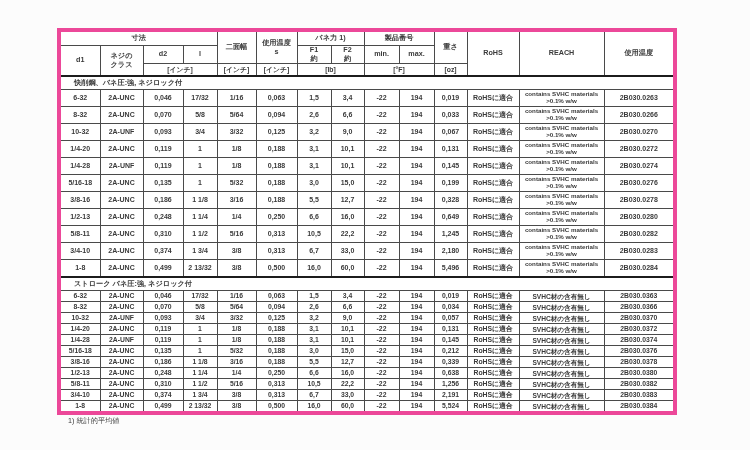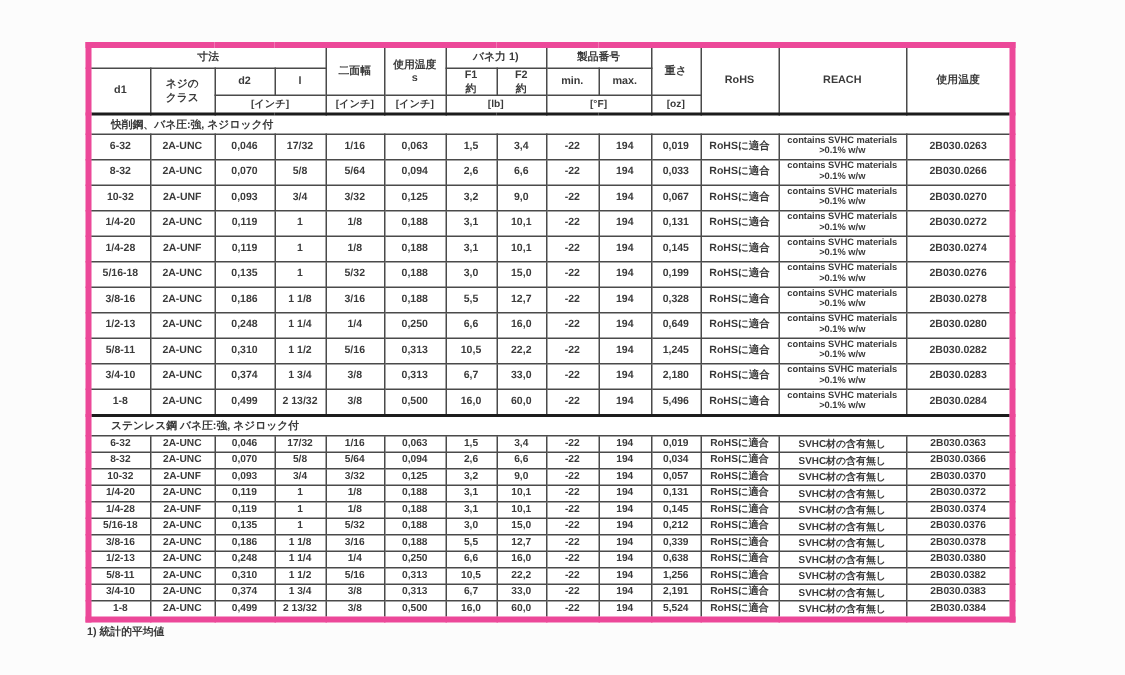--- a/index.html
+++ b/index.html
@@ -35,22 +35,22 @@
     border-top:2px solid #1c1c1c;
     border-left:2px solid #1c1c1c;
     border-right:2px solid #1c1c1c;
   }
   tbody.s1 td { height:16px; }
   tbody.s2 td { height:10px; font-size:6.8px; }
   td.reach-cell { font-size:6.2px; line-height:1.1; }
   tbody.s1 td.reach-cell { font-size:6.2px; }
   tbody.s2 td.reach-cell { font-size:6.6px; }
   .footnote {
-    position:absolute; left:58px; top:416px;
-    font-size:7.2px; font-weight:bold; color:#3a3a3a;
+    position:absolute; left:68px; top:416px;
+    font-size:7.2px; font-weight:normal; color:#3a3a3a;
   }
 </style>
 </head>
 <body>
 
 <div class="sheet">
   <table class="spec">
     <colgroup>
       <col style="width:41px">
         <col style="width:43px">
@@ -280,21 +280,21 @@
           <td>-22</td>
           <td>194</td>
           <td>5,496</td>
           <td>RoHSに適合</td>
           <td class="reach-cell">contains SVHC materials &gt;0.1% w/w</td>
           <td>2B030.0284</td>
         </tr>
       </tbody>
     <tbody>
       <tr class="section-title">
-        <td colspan="14">ステンレス鋼 バネ圧:強, ネジロック付</td>
+        <td colspan="14">ストローク バネ圧:強, ネジロック付</td>
       </tr>
     </tbody>
     <tbody class="s2">
         <tr>
           <td>6-32</td>
           <td>2A-UNC</td>
           <td>0,046</td>
           <td>17/32</td>
           <td>1/16</td>
           <td>0,063</td>

